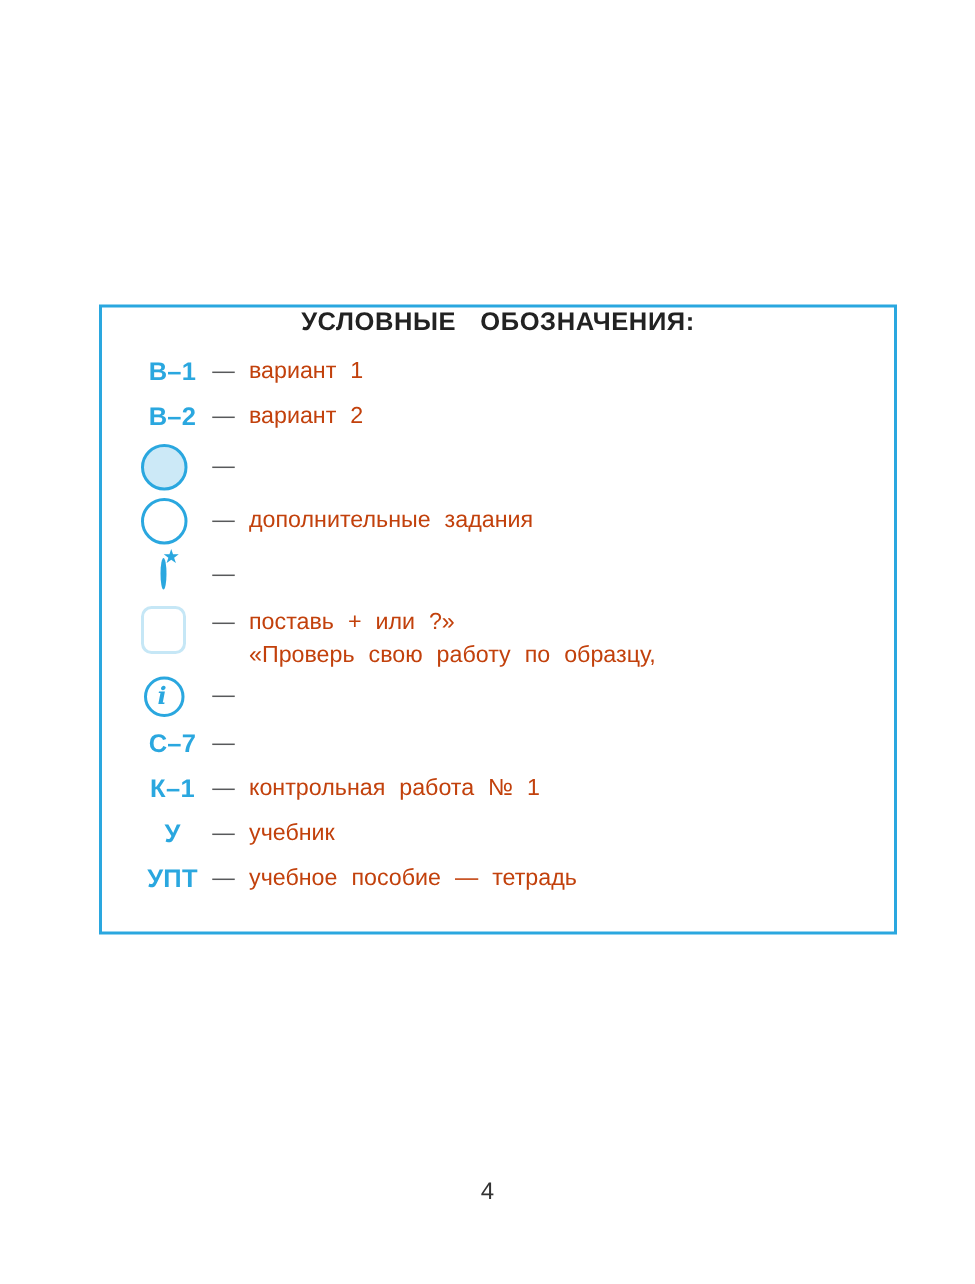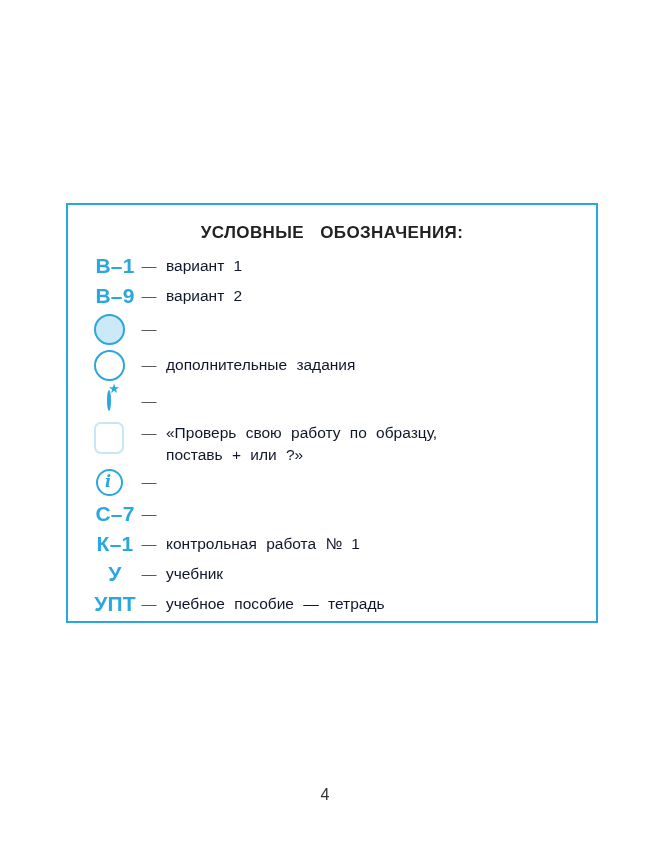--- a/index.html
+++ b/index.html
@@ -10,21 +10,20 @@
     font-family: "Liberation Sans", sans-serif;
     color: #262626;
     overflow: hidden;
   }
   .legend-box {
     position: absolute;
     left: 66px; top: 203px;
     width: 532px; height: 420px;
     border: 2.5px solid var(--accent, #2aa7df);
     background: #ffffff;
-    padding-top: 18px;
   }
   .legend-title {
     text-align: center;
     font-size: 17px;
     font-weight: bold;
     letter-spacing: 0.4px;
     word-spacing: 11px;
     color: #222222;
     line-height: 20px;
     margin-bottom: 8px;
@@ -39,38 +38,38 @@
   .row.info-row { height: 34px; }
   .sym {
     width: 46px;
     margin-left: 18px;
     display: flex;
     align-items: center;
     justify-content: center;
     flex-shrink: 0;
   }
   .sym .label {
-    font-size: 21px;
+    font-size: 17px;
     font-weight: bold;
     color: var(--accent, #2aa7df);
     letter-spacing: 0.2px;
     white-space: nowrap;
     margin-left: 12px;
   }
   .dash {
     width: 34px;
     flex-shrink: 0;
     text-align: center;
     color: #58595b;
     font-size: 15px;
     line-height: 22px;
   }
   .desc {
     font-size: 15.5px;
-    color: #0f172a;
+    color: #c2410c;
     word-spacing: 5px;
     line-height: 22px;
   }
   .circle {
     width: 31px; height: 31px;
     border: 2.5px solid var(--accent, #2aa7df);
     border-radius: 50%;
     background: #ffffff;
   }
   .circle.filled { background: var(--circle-fill, #cce9f7); }
@@ -124,21 +123,21 @@
   <div class="row">
     <div class="sym">
       <span class="label">В–1</span>
     </div>
     <div class="dash">—</div>
     <div class="desc">вариант  1</div>
   </div>
 
   <div class="row">
     <div class="sym">
-      <span class="label">В–9</span>
+      <span class="label">В–2</span>
     </div>
     <div class="dash">—</div>
     <div class="desc">вариант  2</div>
   </div>
 
   <div class="row sym-row">
     <div class="sym">
       <span class="circle filled"></span>
     </div>
     <div class="dash">—</div>
@@ -161,22 +160,22 @@
     </div>
     <div class="dash">—</div>
   </div>
 
   <div class="row square-row">
     <div class="sym">
       <span class="square"></span>
     </div>
     <div class="dash">—</div>
     <div class="desc">
+      <div>поставь  +  или  ?»</div>
       <div>«Проверь  свою  работу  по  образцу,</div>
-      <div>поставь  +  или  ?»</div>
     </div>
   </div>
 
   <div class="row info-row">
     <div class="sym">
       <span class="info-circle">
         <span class="info-glyph">i</span>
       </span>
     </div>
     <div class="dash">—</div>

